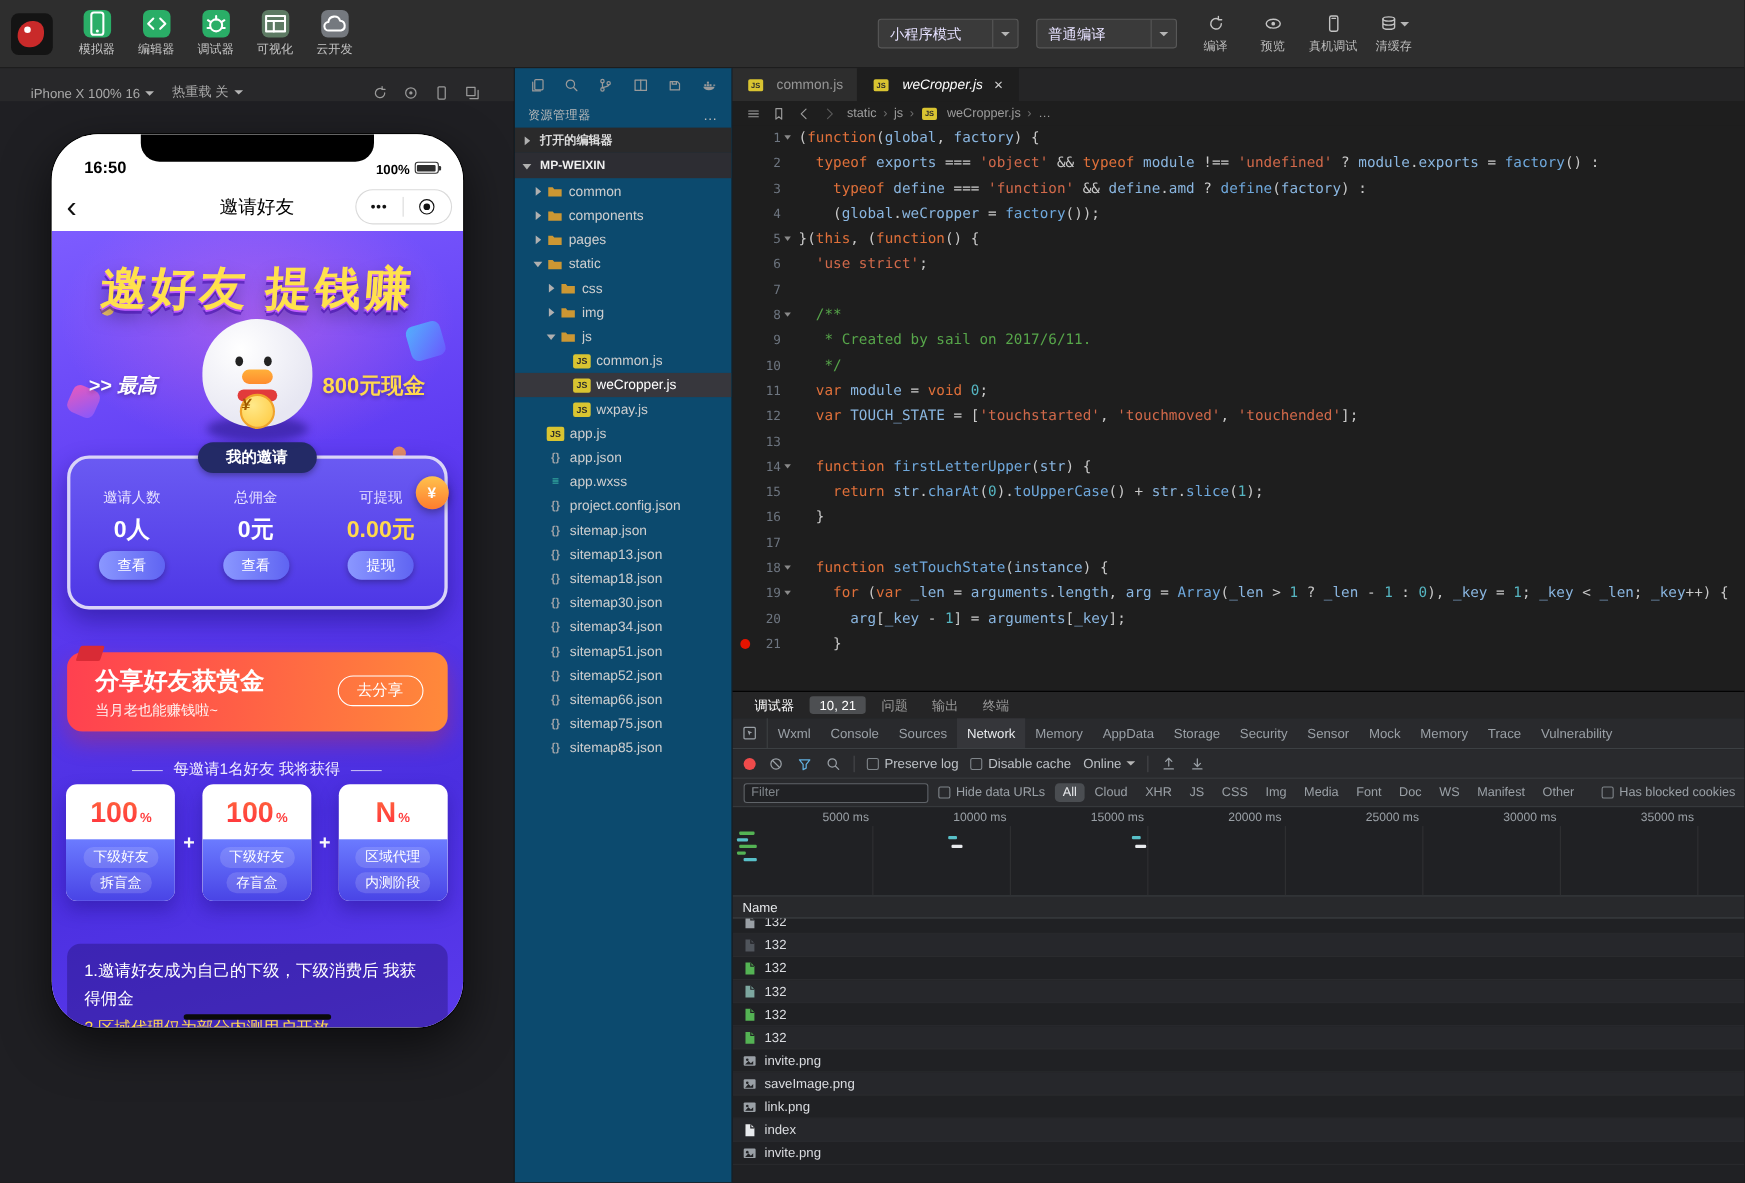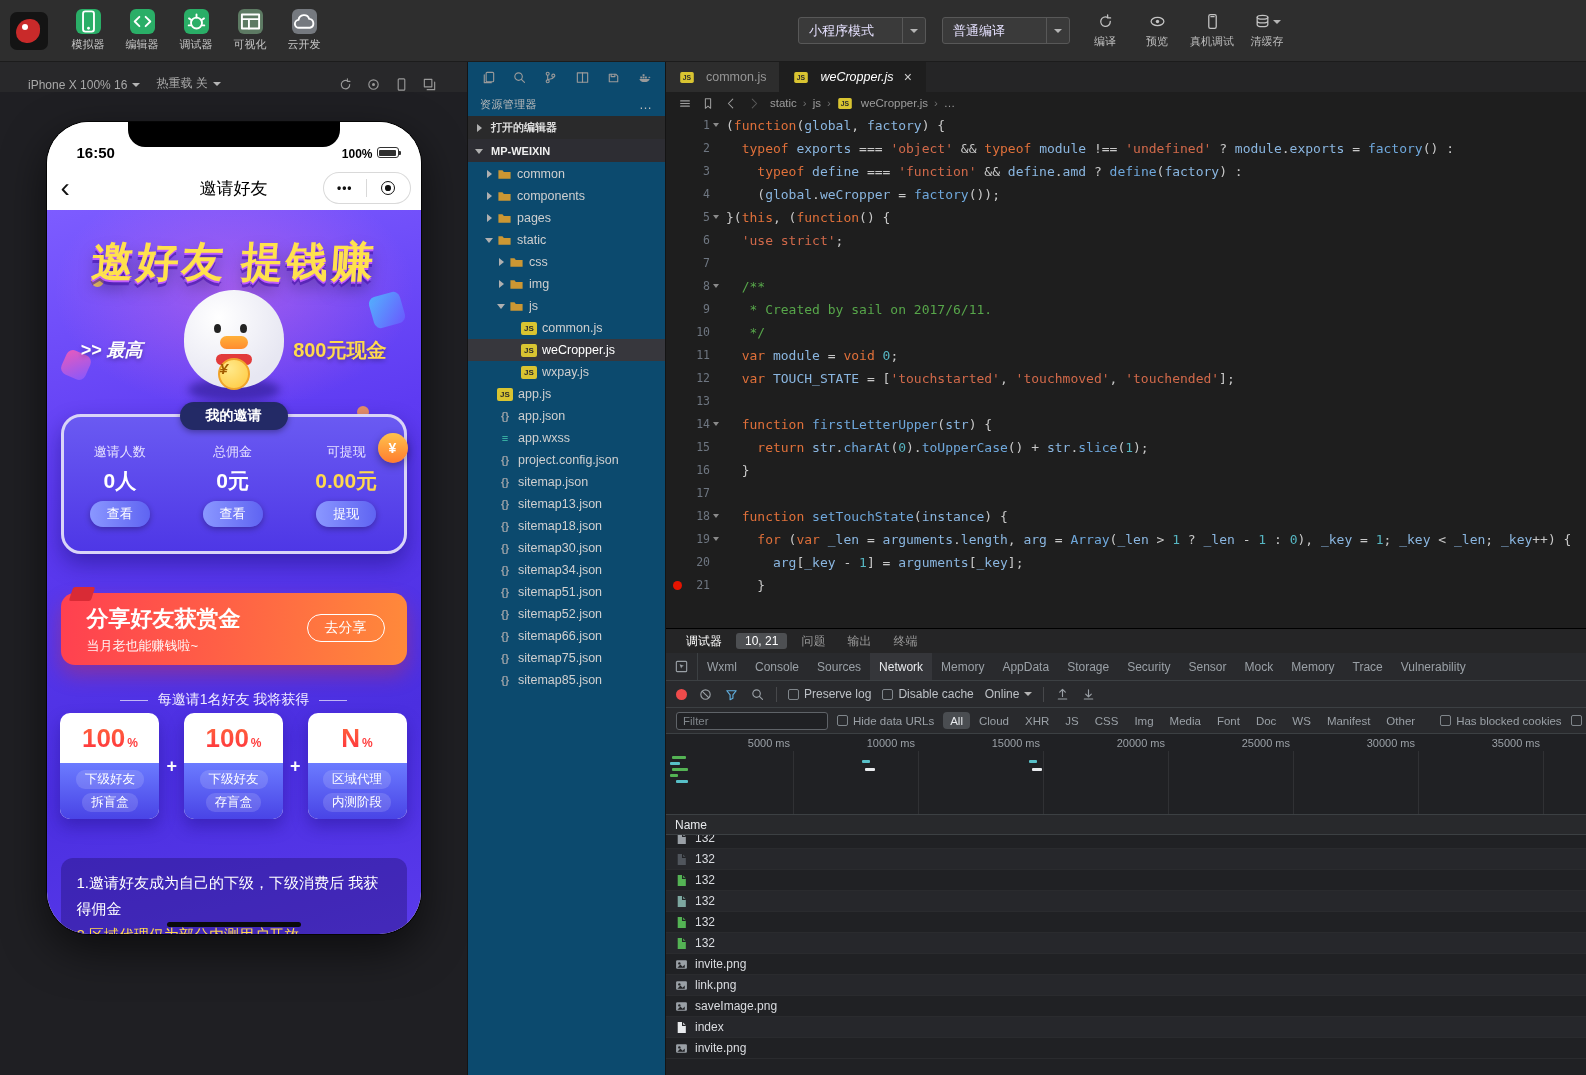--- a/index.html
+++ b/index.html
@@ -177,21 +177,21 @@
 .inspect-box .ic{width:15px;height:15px}
 .ntools{flex:0 0 27px;background:#292a2d;display:flex;align-items:center;gap:11px;padding:0 10px;font-size:12px;color:#bdc1c6;border-bottom:1px solid #3c4043;white-space:nowrap;overflow:hidden}
 .rec{width:11px;height:11px;border-radius:50%;background:#ef4b4b}
 .nic{width:15px;height:15px;color:#9aa0a6}
 .nic.funnel{color:#61b0e0}
 .vd{width:1px;height:15px;background:#47484b}
 .chk{display:flex;align-items:center;gap:5px}
 .chk .box{width:11px;height:11px;border:1px solid #80868b;border-radius:2px;background:transparent;flex:0 0 11px}
 .chk .cl{color:#bdc1c6}
 .frow{flex:0 0 26px;background:#292a2d;display:flex;align-items:center;gap:9px;padding:0 10px;font-size:11.5px;color:#9aa0a6;border-bottom:1px solid #3c4043;white-space:nowrap;overflow:hidden}
-.finput{width:152px;height:18px;background:#202124;border:1px solid #5f6368;border-radius:3px;color:#e8eaed;font-size:11.5px;padding:0 6px;font-family:inherit;outline:none}
+.finput{width:168px;height:18px;background:#202124;border:1px solid #5f6368;border-radius:3px;color:#e8eaed;font-size:11.5px;padding:0 6px;font-family:inherit;outline:none}
 .finput::placeholder{color:#80868b}
 #chips{display:flex;align-items:center;gap:2px}
 .chip{padding:2.5px 7px;border-radius:4px;color:#9aa0a6}
 .chip.active{background:#4a4d51;color:#e8eaed}
 .timeline{flex:0 0 81px;position:relative;background:#202124;border-bottom:1px solid #3c4043;overflow:hidden}
 .tick{position:absolute;top:17px;bottom:0;border-left:1px solid #303134}
 .tick span{position:absolute;right:4px;top:-14px;font-size:11px;color:#9aa0a6;white-space:nowrap}
 .mark{position:absolute;border-radius:1px;display:block}
 .nhead{flex:0 0 20px;display:flex;align-items:center;padding:0 9px;font-size:12px;color:#e8eaed;background:#28292c;border-bottom:1px solid #3c4043}
 #nrows{flex:1;overflow:hidden}
@@ -960,29 +960,29 @@
                 <path d="M2.2 9 5 6l2 2 2-2v3z" fill="#202124"></path>
               </svg>
               <span>invite.png</span>
             </div>
             <div class="nrow">
               <svg class="ric" viewBox="0 0 12 12">
                 <rect x="1" y="2" width="10" height="8" rx="1" fill="#9aa0a6"></rect>
                 <circle cx="4" cy="5" r="1.1" fill="#202124"></circle>
                 <path d="M2.2 9 5 6l2 2 2-2v3z" fill="#202124"></path>
               </svg>
-              <span>link.png</span>
+              <span>saveImage.png</span>
             </div>
             <div class="nrow">
               <svg class="ric" viewBox="0 0 12 12">
                 <rect x="1" y="2" width="10" height="8" rx="1" fill="#9aa0a6"></rect>
                 <circle cx="4" cy="5" r="1.1" fill="#202124"></circle>
                 <path d="M2.2 9 5 6l2 2 2-2v3z" fill="#202124"></path>
               </svg>
-              <span>saveImage.png</span>
+              <span>link.png</span>
             </div>
             <div class="nrow">
               <svg class="ric" viewBox="0 0 12 12">
                 <path d="M2.5 1h4.5L10 4v7H2.5z" fill="#e8eaed"></path>
                 <path d="M7 1v3h3" fill="none" stroke="#202124" stroke-width="1"></path>
               </svg>
               <span>index</span>
             </div>
             <div class="nrow">
               <svg class="ric" viewBox="0 0 12 12">

